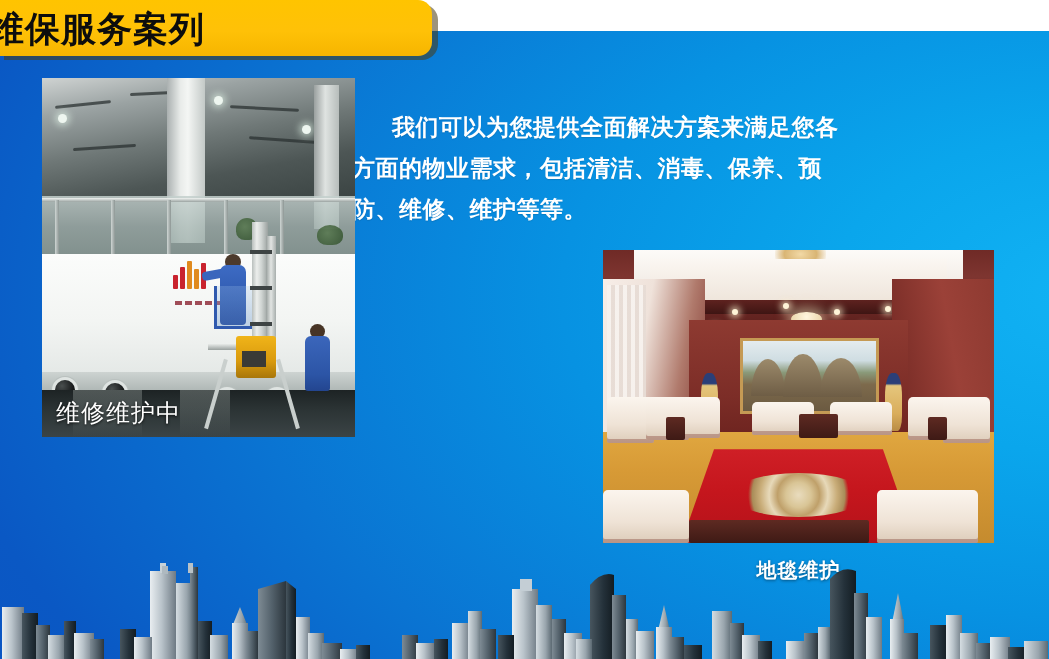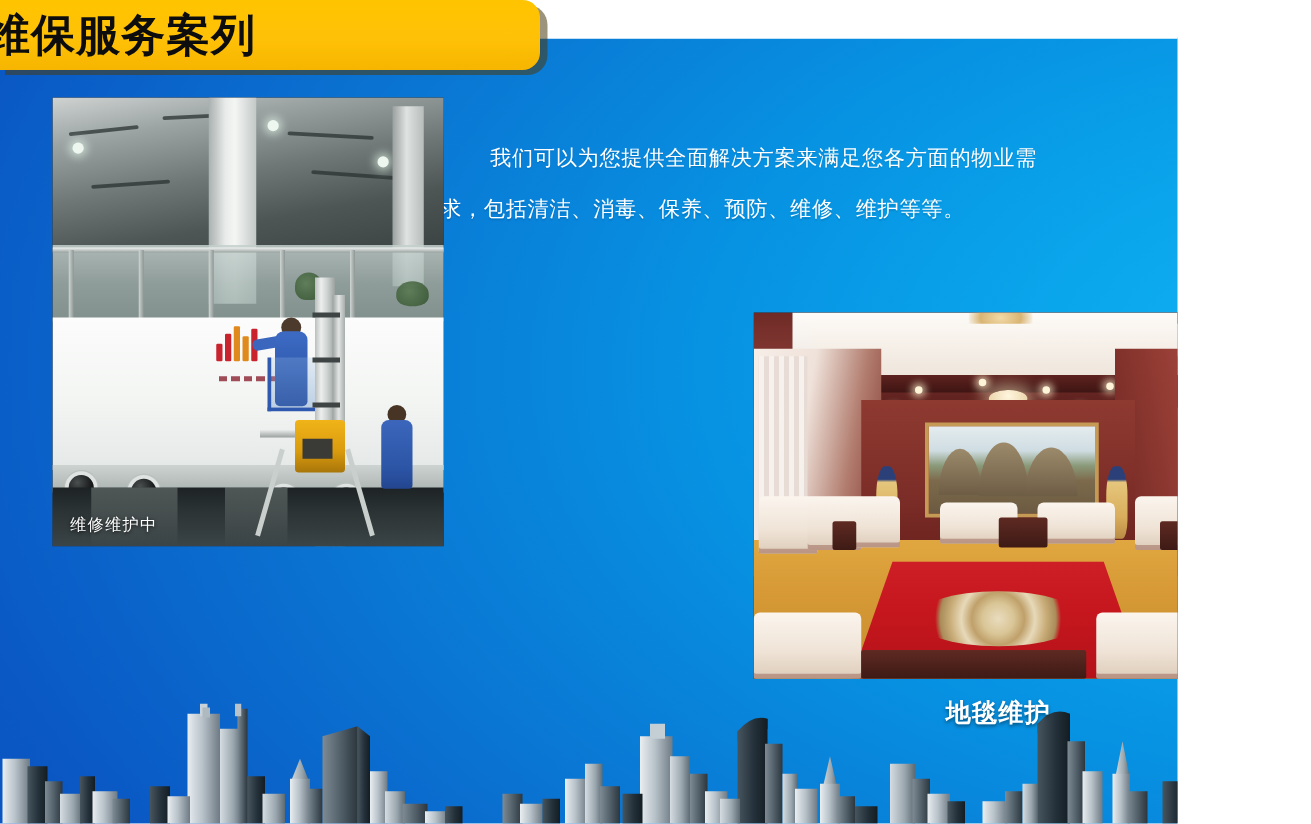--- a/index.html
+++ b/index.html
@@ -6,21 +6,21 @@
   html, body {
     margin: 0;
     padding: 0;
     background: #ffffff;
   }
   body {
     font-family: "DejaVu Sans", "Liberation Sans", sans-serif;
   }
   .slide {
     position: relative;
-    width: 942px;
+    width: 1049px;
     height: 659px;
     overflow: hidden;
     background: #ffffff;
   }
 
   
   .bg-blue {
     position: absolute;
     left: 0;
     top: 30px;
@@ -74,22 +74,22 @@
     white-space: nowrap;
   }
 
   
   .body-text {
     position: absolute;
     left: 352px;
     top: 107px;
     width: 500px;
     color: #ffffff;
-    font-size: 17px;
-    font-weight: 400;
+    font-size: 23px;
+    font-weight: 700;
     line-height: 41px;
     text-indent: 40px;
     letter-spacing: .5px;
     text-shadow: 0 1px 1px rgba(0,0,0,.12);
   }
 
   
   .photo {
     position: absolute;
     overflow: hidden;
@@ -105,21 +105,21 @@
     left: 603px;
     top: 250px;
     width: 391px;
     height: 293px;
   }
   .photo-caption-inside {
     position: absolute;
     left: 14px;
     bottom: 8px;
     color: #ffffff;
-    font-size: 13px;
+    font-size: 24px;
     font-weight: 400;
     letter-spacing: 1px;
     text-shadow: 0 1px 3px rgba(0,0,0,.85);
     z-index: 5;
   }
   .photo-caption-below {
     position: absolute;
     left: 603px;
     top: 557px;
     width: 391px;

